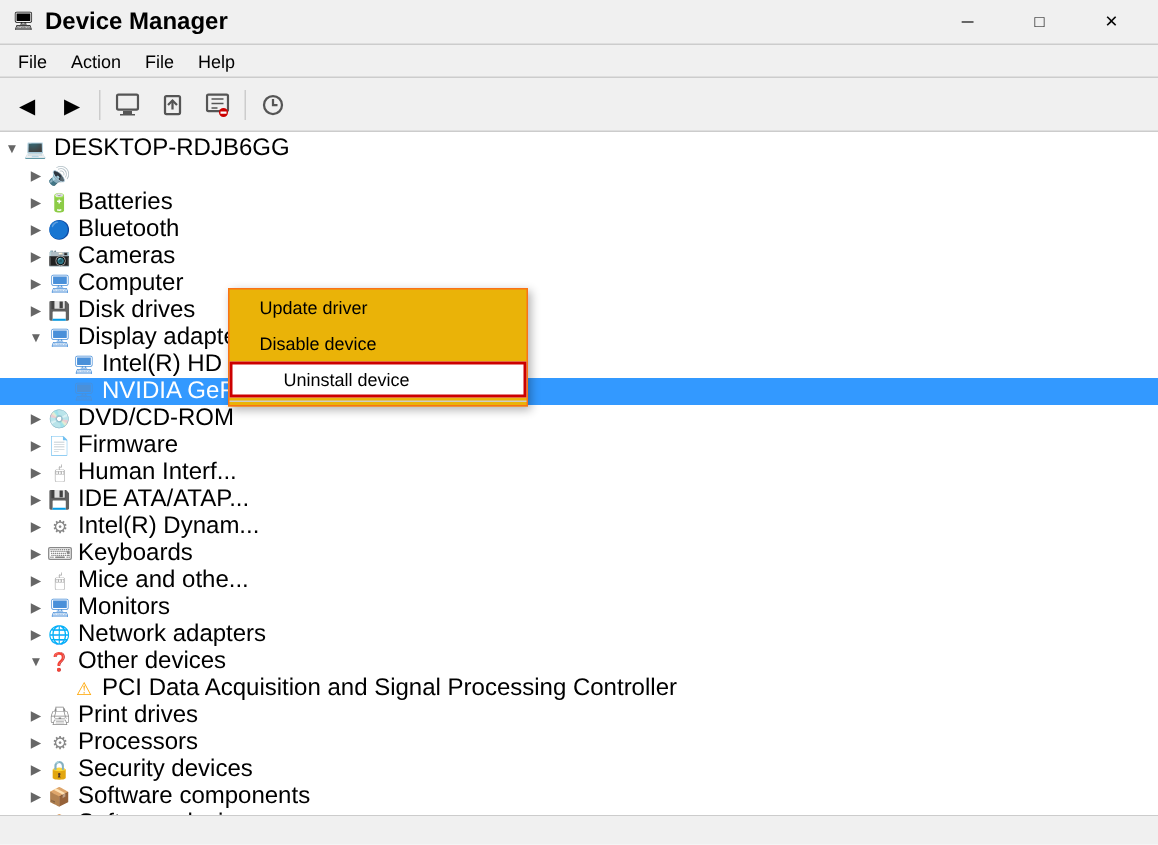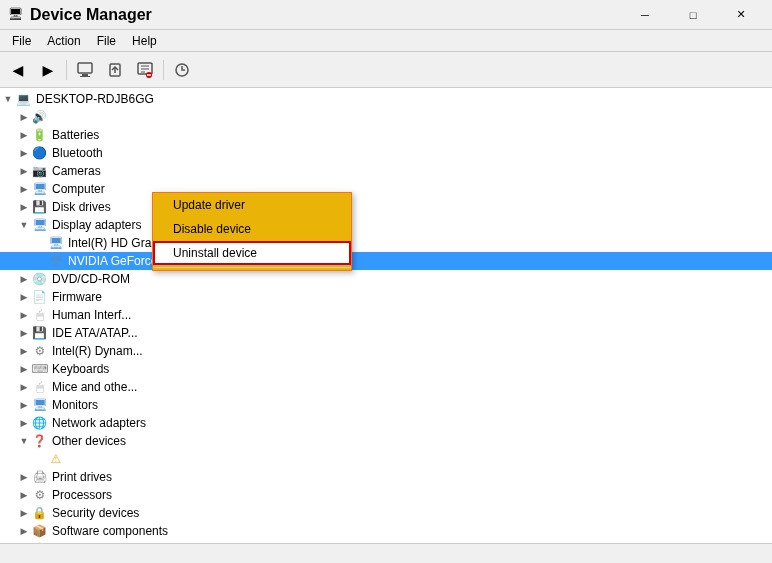--- a/index.html
+++ b/index.html
@@ -136,21 +136,21 @@
       width: 16px;
       height: 16px;
       margin-right: 4px;
       flex-shrink: 0;
       display: inline-flex;
       align-items: center;
       justify-content: center;
       font-size: 12px;
     }
     .item-label {
-      font-size: 12px;
+      font-size: 16px;
     }
 
     
     .context-menu {
       position: absolute;
       top: 192px;
       left: 152px;
       background: #eab308;
       border: 1px solid #f97316;
       box-shadow: 2px 2px 6px rgba(0,0,0,0.3);
@@ -161,21 +161,21 @@
       padding: 5px 20px;
       cursor: pointer;
       font-size: 12px;
       color: #000;
     }
     .ctx-item.highlighted-ctx {
       background: #fff;
       border: 2px solid #cc0000;
       color: #000;
       font-weight: normal;
-      padding: 3px 18px;
+      padding: 3px 34px;
     }
     .ctx-sep {
       height: 1px;
       background: #ccc;
       margin: 2px 0;
     }
 
     
     .status-bar {
       height: 20px;
@@ -357,20 +357,21 @@
     <span class="item-label">Network adapters</span>
   </div>
       <div class="tree-item">
     <span class="expand-icon" style="margin-left:16px">▼</span>
     <span class="item-icon icon-warning">❓</span>
     <span class="item-label">Other devices</span>
   </div>
       <div class="tree-item">
     <span class="expand-icon" style="margin-left:32px; width:16px; display:inline-block"></span>
     <span class="item-icon icon-warning">⚠</span>
+    <span class="item-label">PCI Data Acquisition and Signal Processing Controller</span>
   </div>
       <div class="tree-item">
     <span class="expand-icon" style="margin-left:16px">▶</span>
     <span class="item-icon icon-chip">🖨</span>
     <span class="item-label">Print drives</span>
   </div>
       <div class="tree-item">
     <span class="expand-icon" style="margin-left:16px">▶</span>
     <span class="item-icon icon-chip">⚙</span>
     <span class="item-label">Processors</span>

